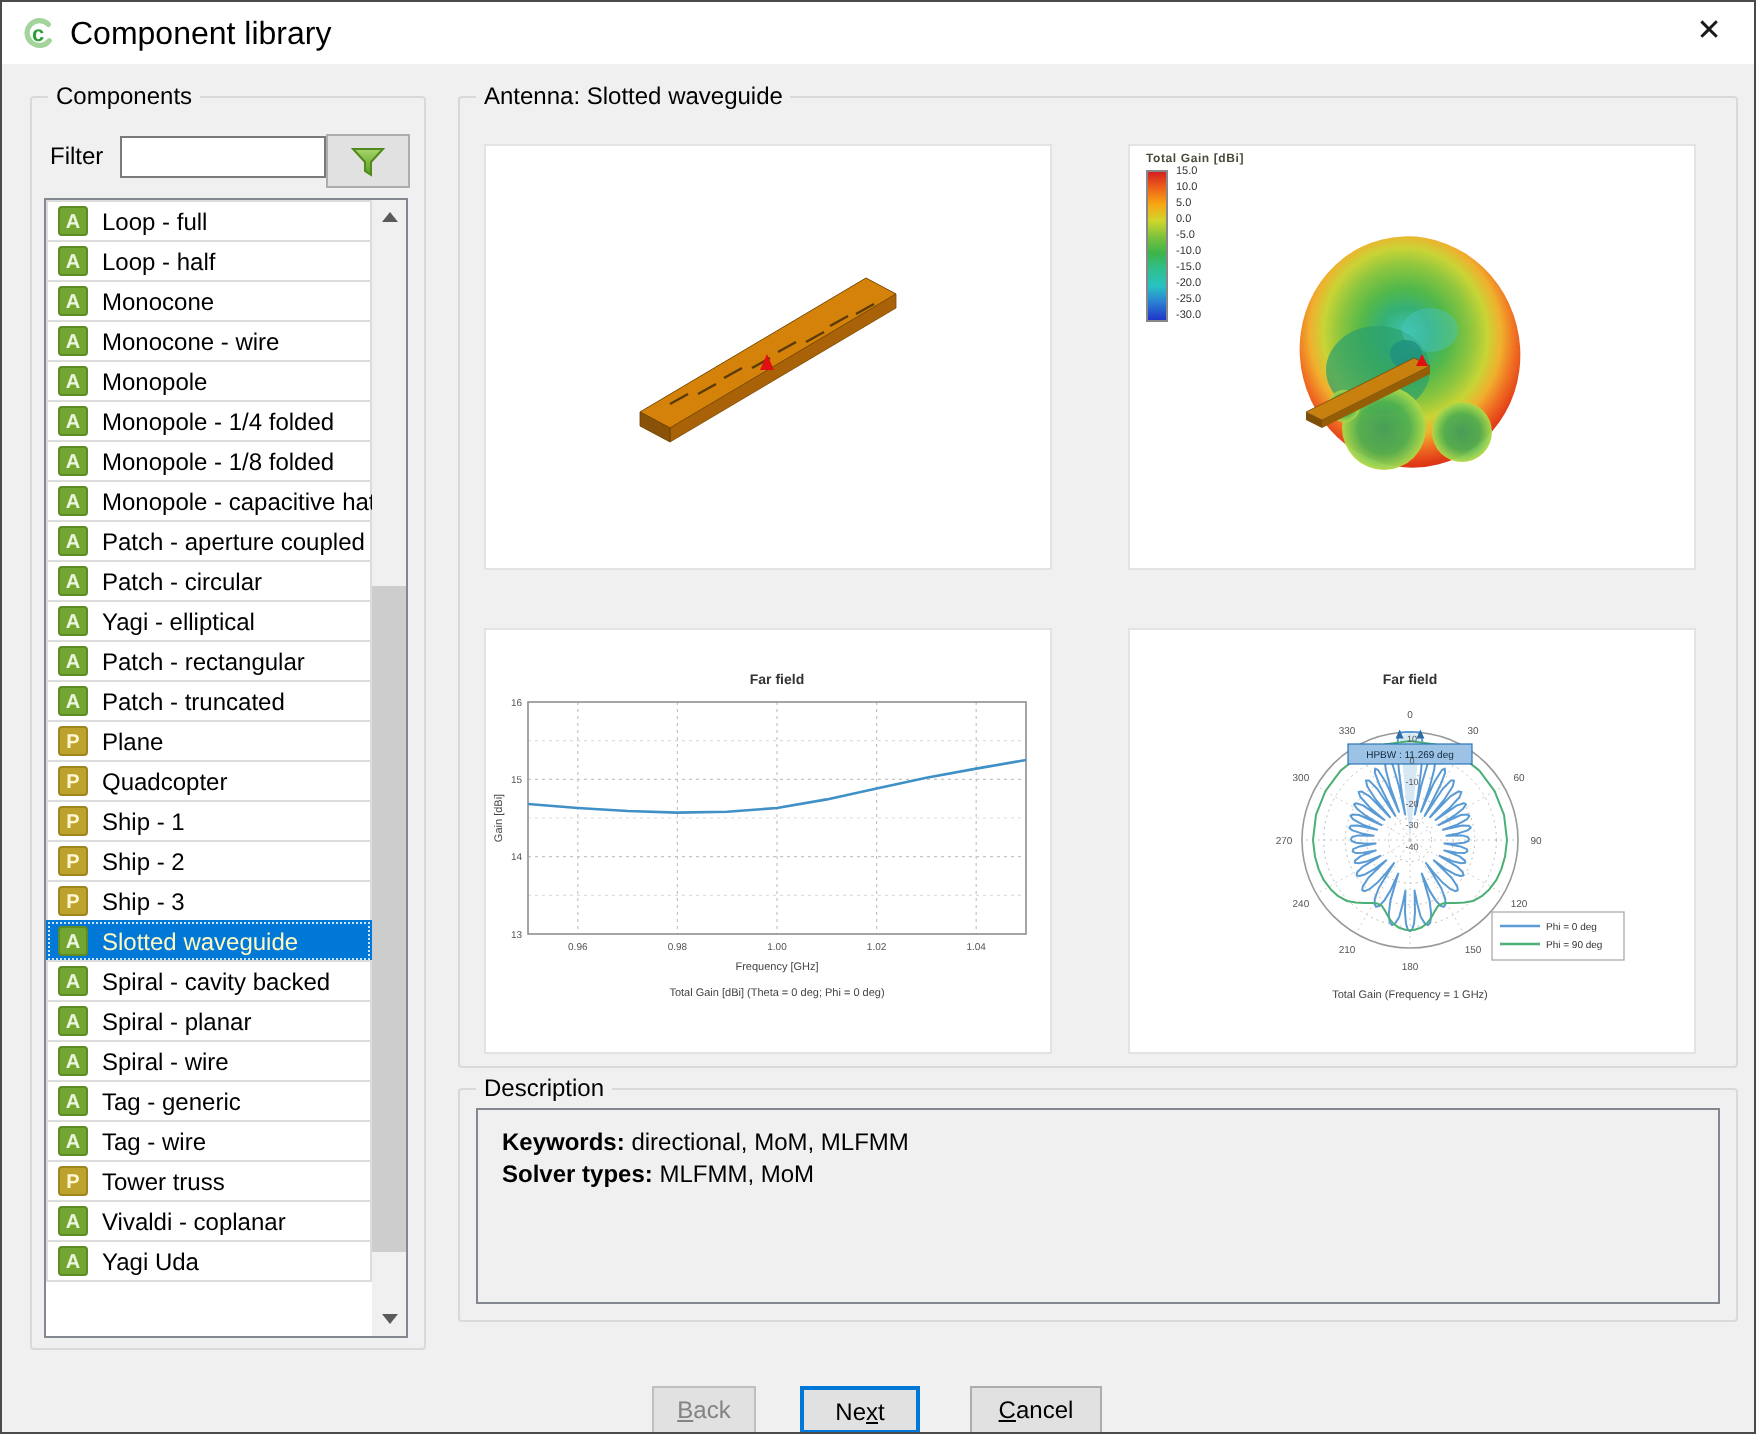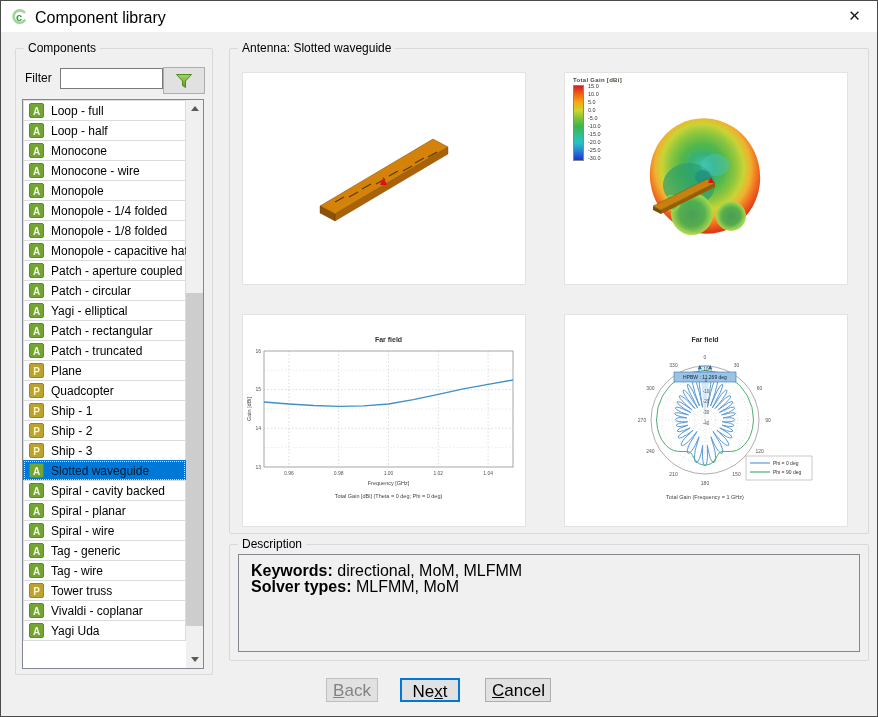--- a/index.html
+++ b/index.html
@@ -27,43 +27,43 @@
   .list-items{position:absolute;left:0;top:0;width:163px;height:568px;overflow:hidden;}
   .list-item{display:flex;align-items:center;height:21px;box-sizing:border-box;background:#fff;
     border:1px solid #dcdcdc;margin-top:-1px;}
   .list-item:first-child{margin-top:0;}
   .type-icon{width:15px;height:15px;margin:0 7px 0 5px;border-radius:2px;font-size:10px;font-weight:bold;
     line-height:15px;text-align:center;flex:0 0 15px;}
   .type-a{background:#73a533;border:1px solid #5d8c25;color:#eef6e0;box-sizing:border-box;}
   .type-p{background:#bda22e;border:1px solid #9e861f;color:#fdf6d0;box-sizing:border-box;}
   .item-label{white-space:nowrap;font-size:12px;}
   .list-item.selected{background:#0078d7;border-color:#0078d7;outline:1px dotted #cfe3f5;outline-offset:-2px;}
-  .list-item.selected .item-label{color:#0f172a;text-align:center;}
+  .list-item.selected .item-label{color:#fef9c3;text-align:center;}
   
   .vscroll{position:absolute;right:0;top:0;width:17px;height:568px;background:#f0f0f0;}
   .scroll-btn{position:absolute;left:0;width:17px;height:17px;display:flex;align-items:center;justify-content:center;}
   .scroll-btn.up{top:0;} .scroll-btn.down{bottom:0;}
   .tri-up{width:0;height:0;border-left:4px solid transparent;border-right:4px solid transparent;border-bottom:5px solid #5a5a5a;}
   .tri-down{width:0;height:0;border-left:4px solid transparent;border-right:4px solid transparent;border-top:5px solid #5a5a5a;}
   .scroll-thumb{position:absolute;left:0;top:193px;width:17px;height:333px;background:#cdcdcd;}
   
   #preview-group{left:228px;top:47px;width:638px;height:484px;}
   .tile{position:absolute;width:282px;height:211px;background:#fff;border:1px solid #e3e3e3;box-sizing:content-box;}
   #tile-model{left:12px;top:23px;} #tile-pattern{left:334px;top:23px;}
   #tile-linechart{left:12px;top:265px;} #tile-polarchart{left:334px;top:265px;}
   .tile svg{display:block;}
   
   #description-group{left:228px;top:543px;width:638px;height:115px;}
   .desc-inner{position:absolute;left:8px;top:9px;width:622px;height:98px;border:1px solid #828790;
-    box-sizing:border-box;padding:8px 12px;font-size:16px;line-height:16px;}
+    box-sizing:border-box;padding:8px 12px;font-size:12px;line-height:16px;}
   .b{font-weight:bold;}
   .desc-body{margin-top:16px;}
   
-  .dlg-btn{position:absolute;top:677px;height:24px;background:#e1e1e1;border:1px solid #adadad;
-    font-family:"Liberation Sans",sans-serif;font-size:17px;color:#000;text-align:center;line-height:21px;box-sizing:border-box;}
+  .dlg-btn{position:absolute;top:692px;height:24px;background:#e1e1e1;border:1px solid #adadad;
+    font-family:"Liberation Sans",sans-serif;font-size:12px;color:#000;text-align:center;line-height:21px;box-sizing:border-box;}
   #btn-back{left:325px;width:52px;color:#838383;border-color:#bfbfbf;}
   #btn-next{left:399px;width:60px;border:2px solid #0078d7;}
   #btn-cancel{left:484px;width:66px;}
   
   .colorbar{position:absolute;left:8px;top:4px;width:80px;}
   .cb-title{font-size:6px;font-weight:bold;color:#4a4a3a;margin-bottom:2px;letter-spacing:.3px;}
   .cb-row{display:flex;}
   .cb-bar{width:9px;height:74px;border:0.5px solid #888;
     background:linear-gradient(to bottom,#d42020 0%,#ee6418 11%,#f8a713 22%,#cfd62c 33%,#7cc23c 44%,#3cb44b 55%,#2fbf8f 66%,#27c3c3 77%,#2a7fd4 88%,#1f36c9 100%);}
   .cb-ticks{display:flex;flex-direction:column;justify-content:space-between;height:78px;margin:-2px 0 0 4px;}

